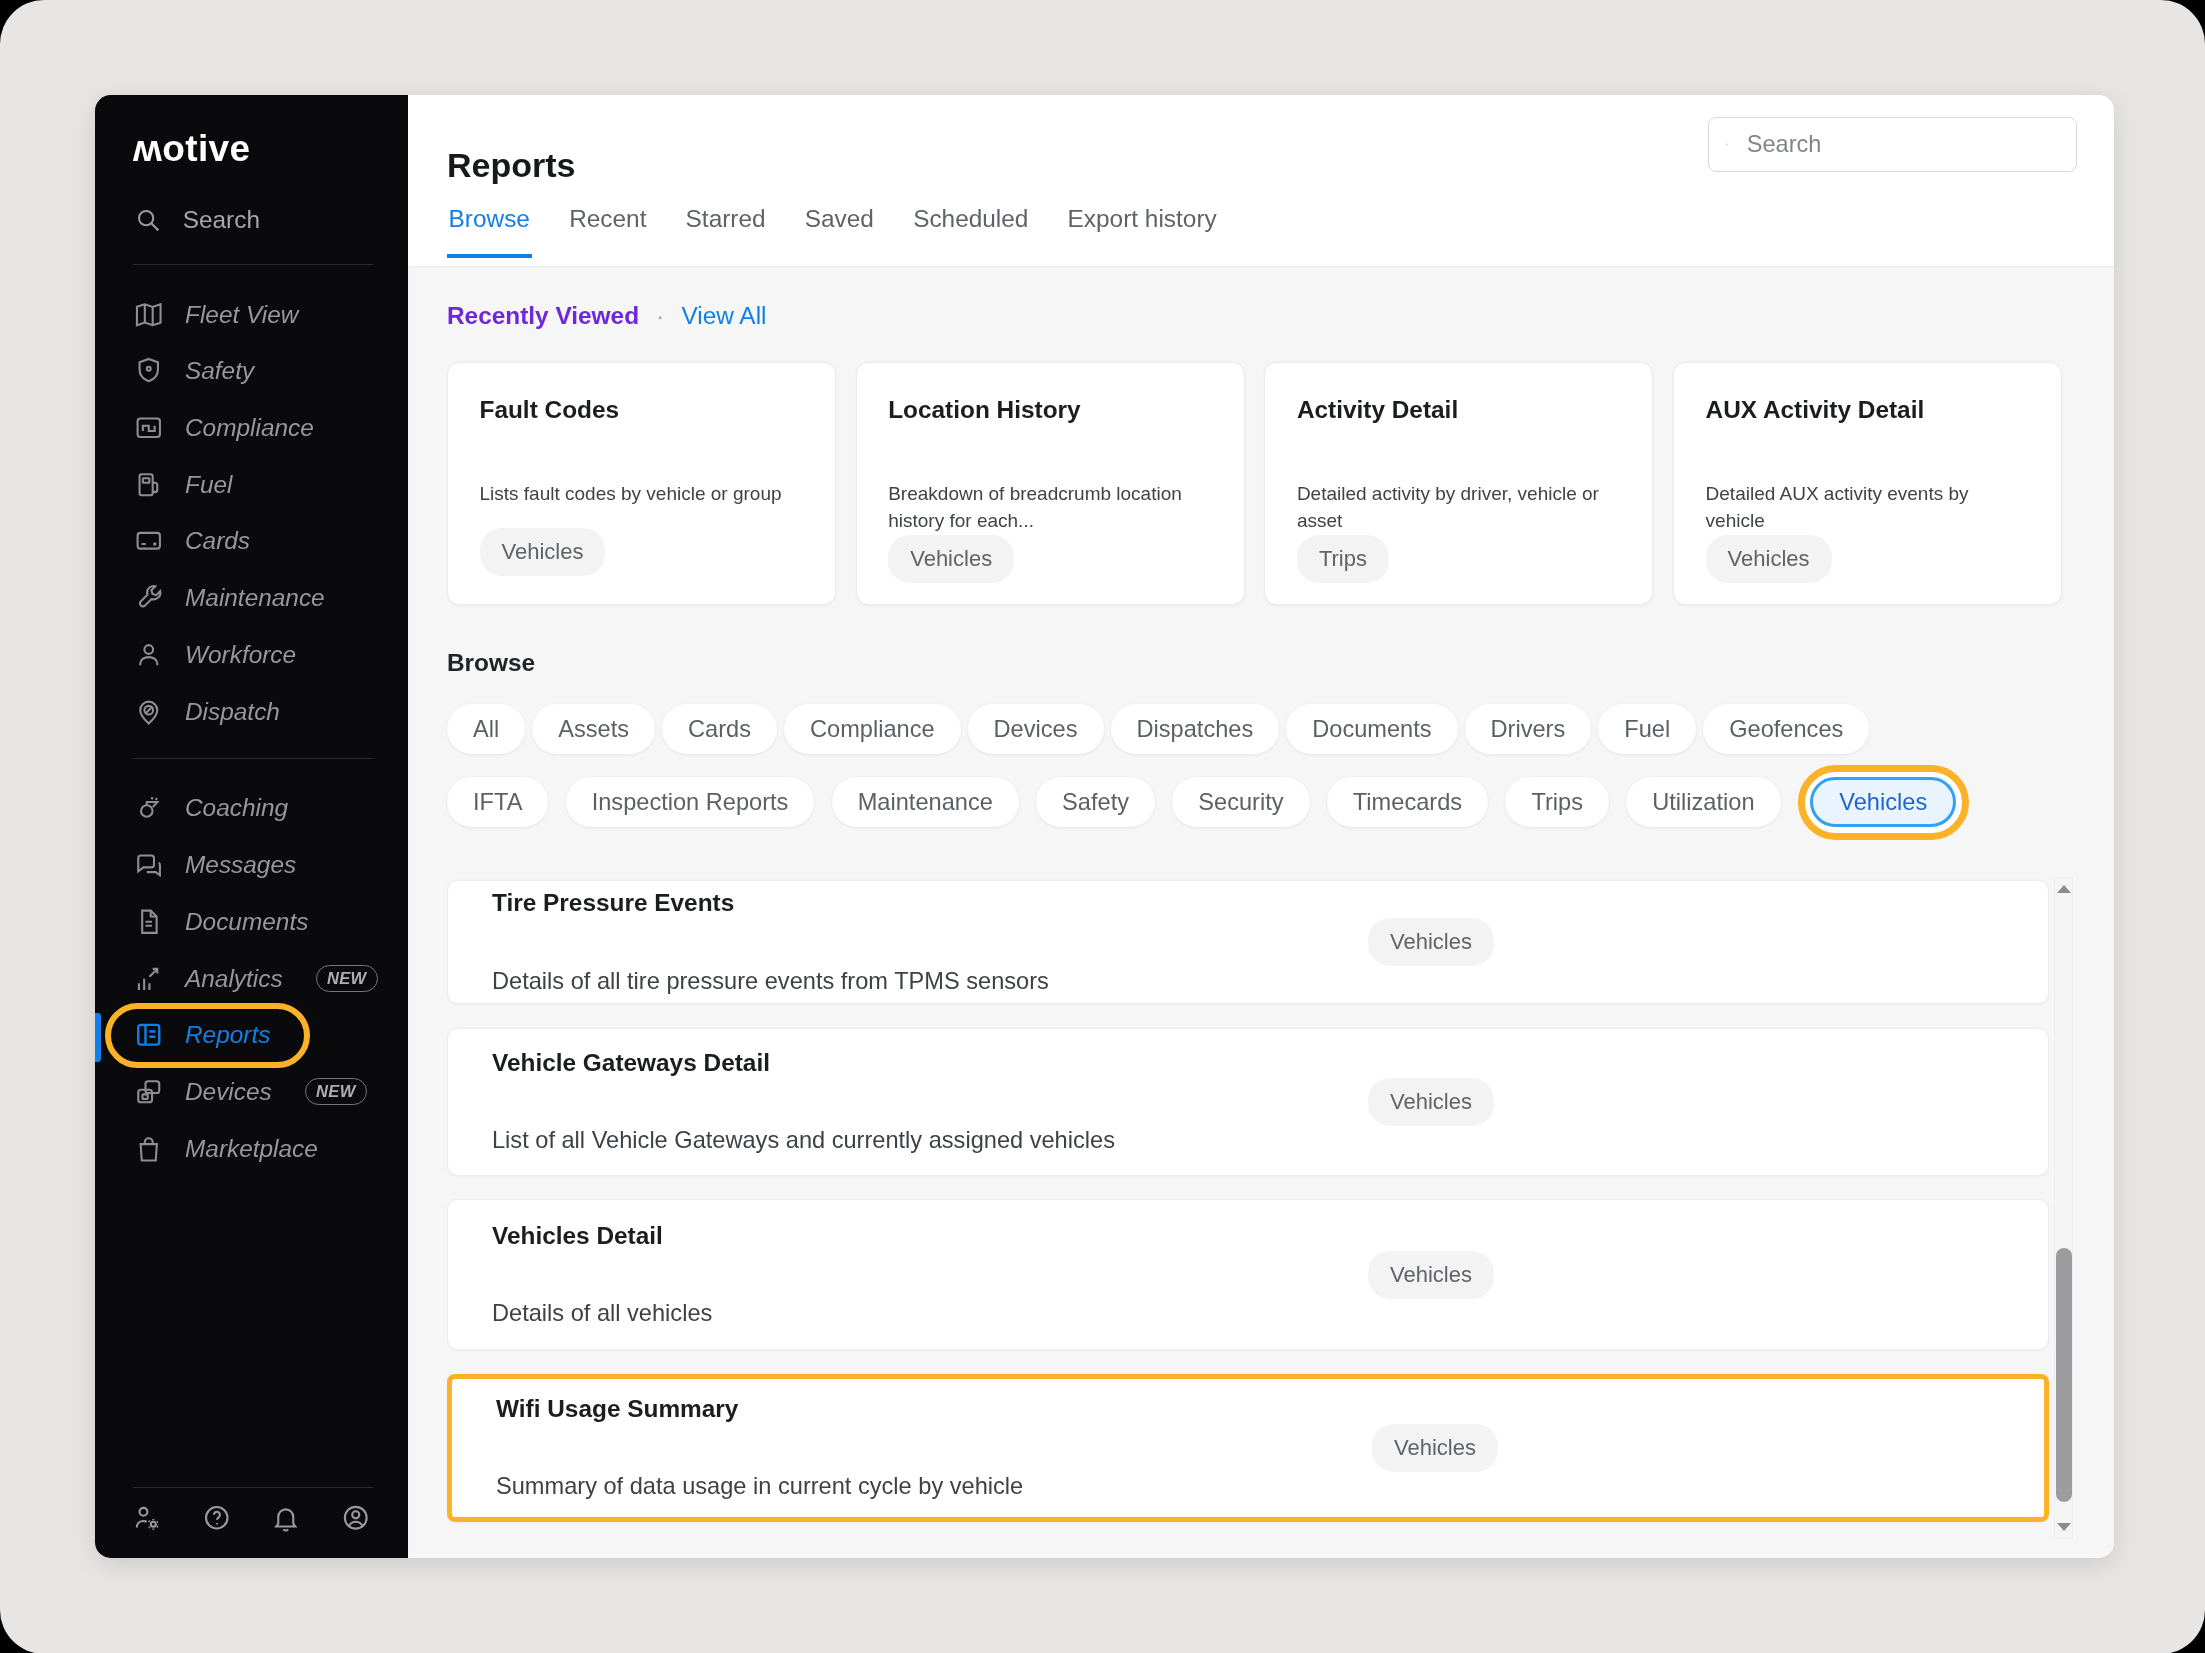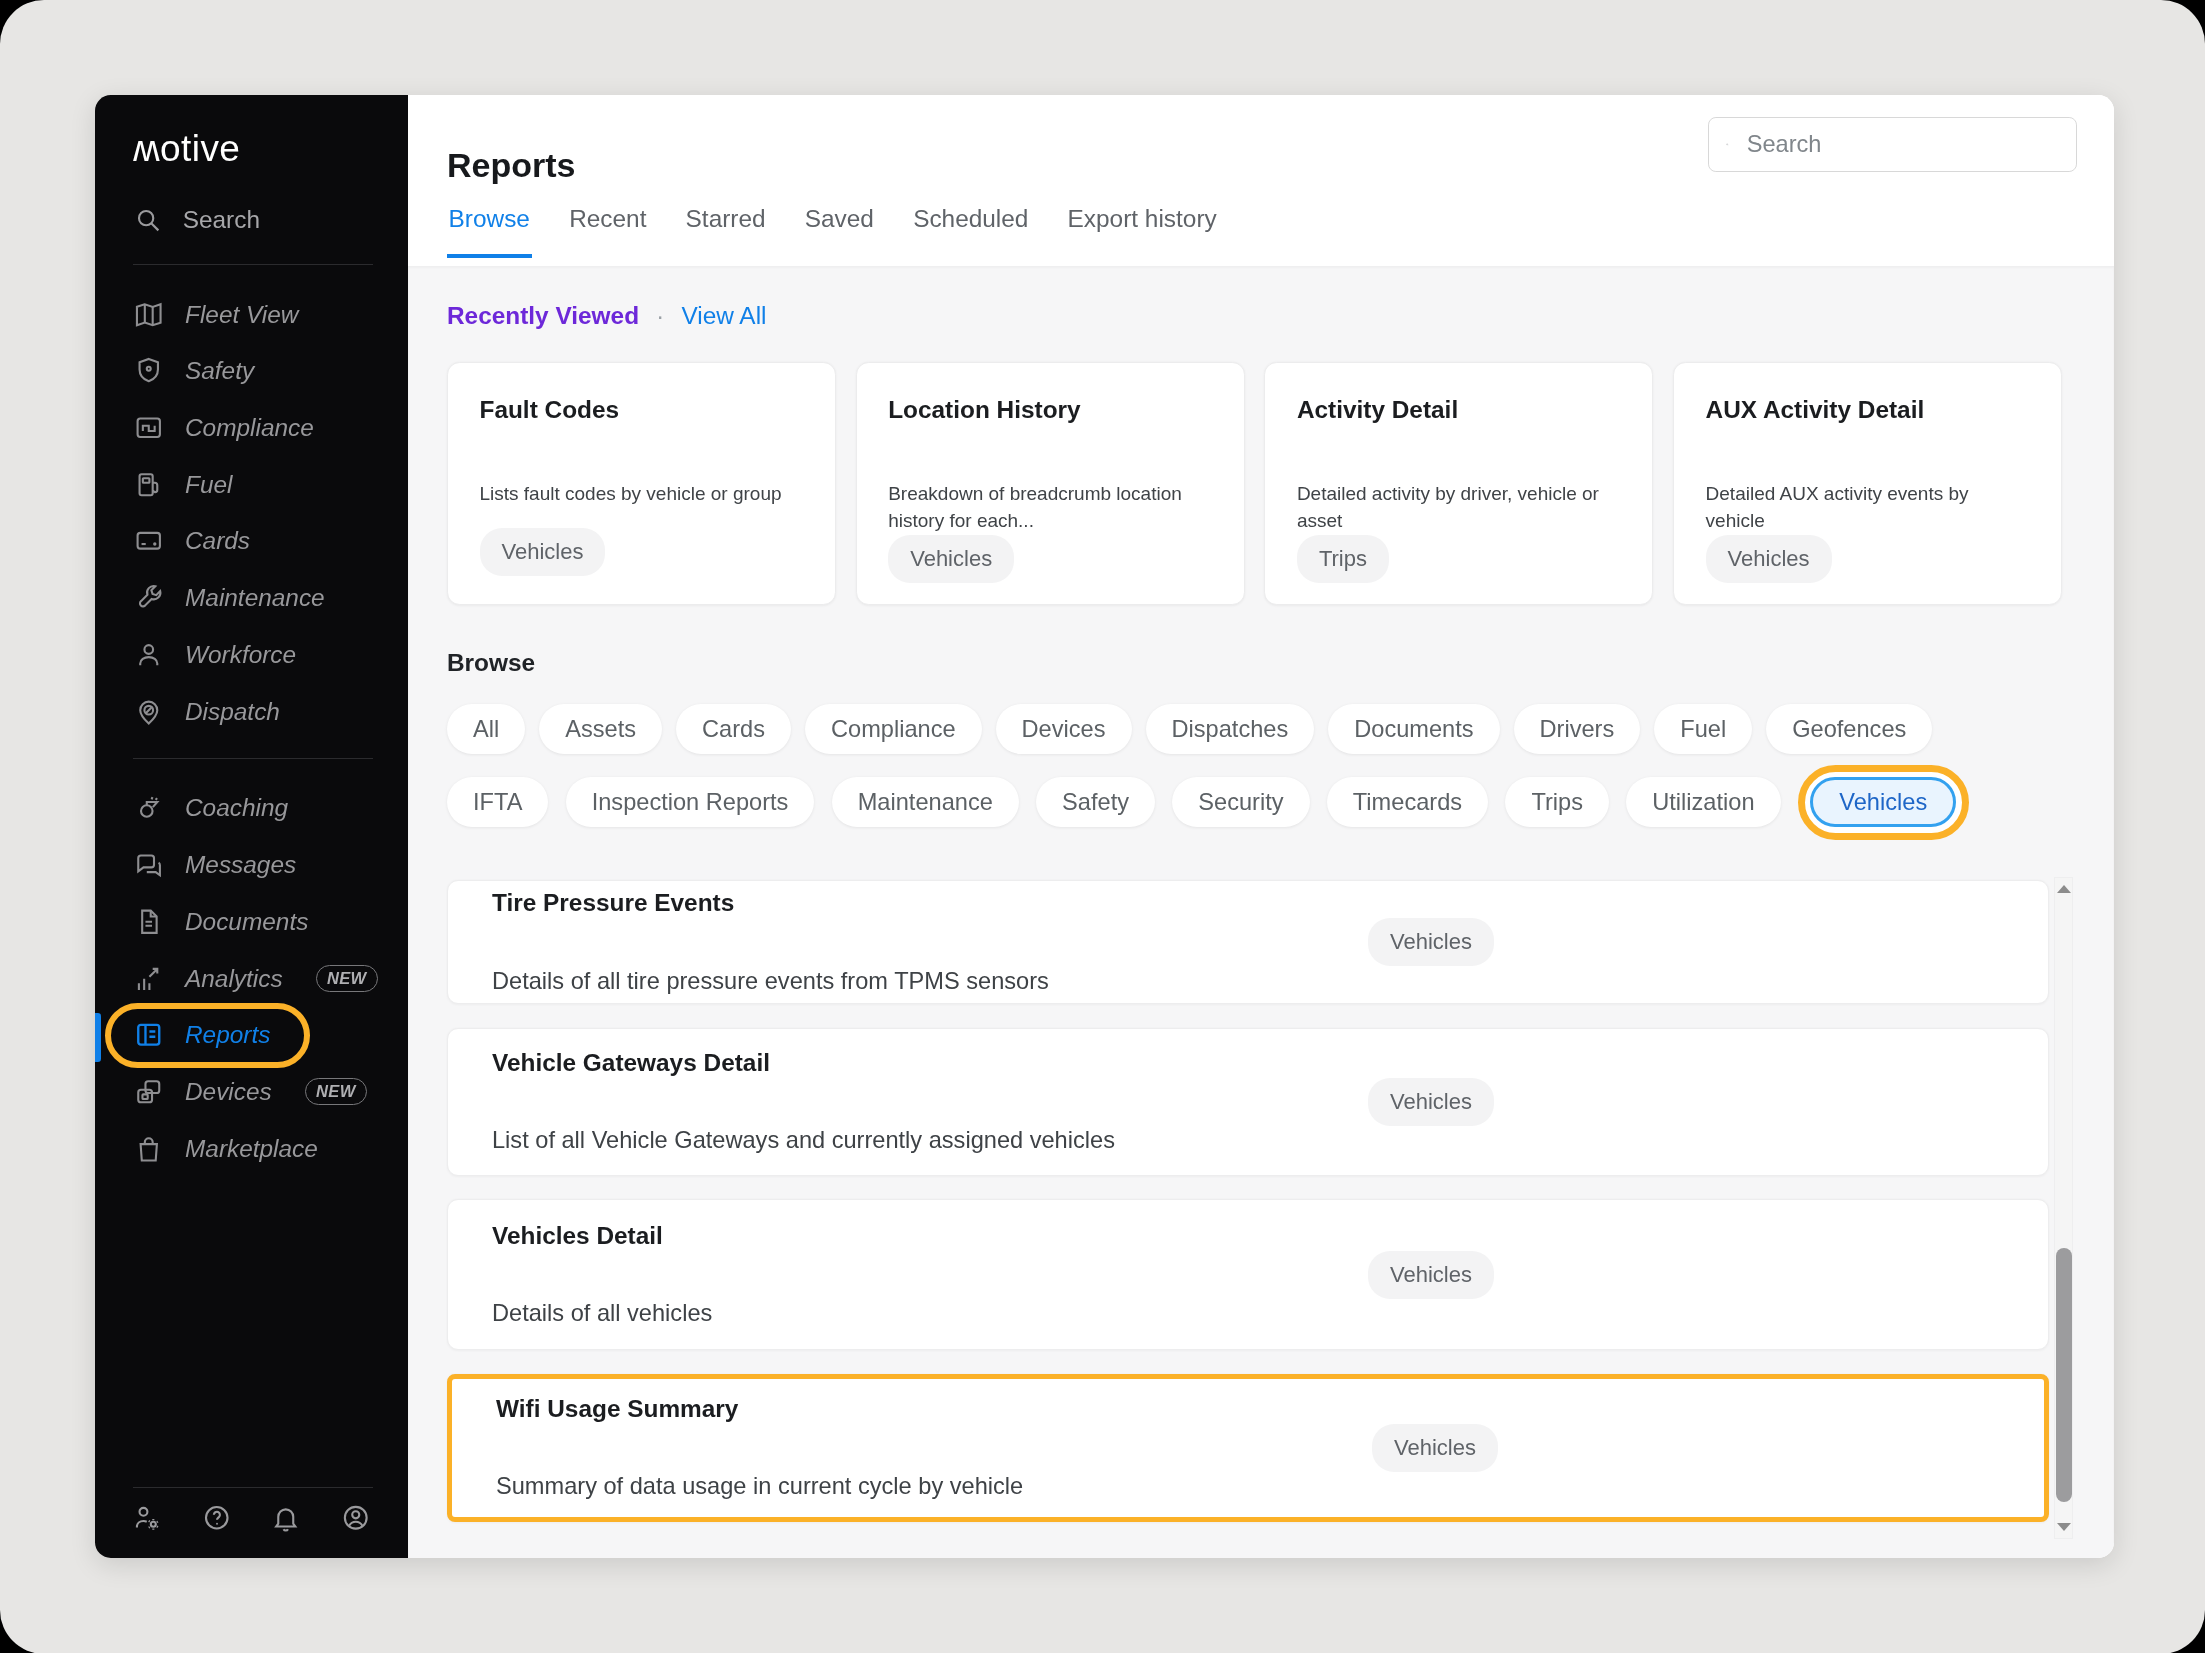--- a/index.html
+++ b/index.html
@@ -8,21 +8,21 @@
     font-family:"Liberation Sans", sans-serif;
   }
   .desktop{position:absolute;inset:0;background:#E7E6E4;border-radius:44px;}
   .app{
     position:absolute;left:95px;top:95px;width:2019px;height:1463px;
     border-radius:15.8px;overflow:hidden;box-shadow:0 6.3px 27px rgba(0,0,0,.12);
   }
 
   
   .sidebar{position:absolute;left:0;top:0;bottom:0;width:313px;background:#0A0A0C;}
-  .logo{position:absolute;left:38px;top:33px;font-size:37px;font-weight:400;color:#FFFFFF;letter-spacing:0.4px;}
+  .logo{position:absolute;left:38px;top:33px;font-size:37px;font-weight:700;color:#FFFFFF;letter-spacing:0.4px;}
   .side-search{position:absolute;left:38px;top:104px;height:41px;display:flex;align-items:center;gap:19.7px;color:#A7A7AA;font-size:24.4px;cursor:pointer;}
   .sdiv{position:absolute;left:38px;right:35px;height:0.8px;background:#2B2B2E;}
   .nav-item{position:absolute;left:38px;right:12.6px;height:57px;display:flex;align-items:center;gap:20.5px;color:#98989B;font-size:24.4px;cursor:pointer;font-style:italic;}
   .nav-item .nicon{width:31.5px;height:31.5px;color:#8E8E91;flex:0 0 auto;display:flex;}
   .nav-item.active{color:#1080E8;font-weight:500;}
   .nav-item.active .nicon{color:#1080E8;}
   .nicon svg,.sicon svg,.ficon svg{width:100%;height:100%;display:block;}
   .sicon{width:30px;height:30px;display:flex;color:#9A9A9D;}
   .newbadge{border:1.6px solid #77777A;color:#AFAFB2;font-size:16.5px;font-weight:700;padding:3.2px 10.2px;border-radius:787px;letter-spacing:0.4px;margin-left:12.6px;}
   .reports-ring{position:absolute;left:10.2px;top:908px;width:205px;height:65px;border:6.3px solid #FBB128;border-radius:33px;box-sizing:border-box;pointer-events:none;}
@@ -50,21 +50,21 @@
   .rv-viewall{font-size:24.4px;font-weight:500;color:#1080E8;cursor:pointer;}
 
   .cards{position:absolute;left:39px;top:96px;display:flex;gap:19.7px;}
   .fcard{width:389px;height:243px;background:#fff;border:0.8px solid #ECECED;border-radius:12.6px;padding:33px 31.5px 28px;box-sizing:border-box;display:flex;flex-direction:column;box-shadow:0 0.8px 2.4px rgba(0,0,0,.05);cursor:pointer;}
   .fcard-title{font-size:24.4px;font-weight:700;color:#1B1D20;margin-bottom:11.8px;}
   .fcard-desc{font-size:19px;color:#3F4347;line-height:1.45;margin-top:44px;}
   .pill{display:inline-block;background:#F3F3F4;border-radius:22px;padding:11px 22px;font-size:22px;color:#5F6368;white-space:nowrap;}
   .fcard .pill{margin-top:auto;align-self:flex-start;}
 
   .browse-heading{position:absolute;left:39px;top:383px;font-size:24.4px;font-weight:700;color:#202327;}
-  .chips1{position:absolute;left:39px;top:438px;display:flex;gap:14px;}
+  .chips1{position:absolute;left:39px;top:438px;display:flex;gap:7px;}
   .chips2{position:absolute;left:39px;top:498px;height:76px;display:flex;gap:17.3px;align-items:center;}
   .chip{height:50px;display:flex;align-items:center;padding:0 26px;background:#fff;border-radius:25px;font-size:23.6px;color:#5C6165;box-shadow:0 0.8px 3.2px rgba(0,0,0,.08);cursor:pointer;box-sizing:border-box;}
   .sel-ring{border:7px solid #FBB128;border-radius:38px;padding:5.5px;background:#fff;display:flex;}
   .chip.selected{background:#E9F4FE;border:3.2px solid #33A1EF;color:#1E66C7;font-weight:500;box-shadow:none;}
 
   .rows{position:absolute;left:39px;top:614px;width:1602px;display:flex;flex-direction:column;gap:23.6px;}
   .lrow{position:relative;background:#fff;border:0.8px solid #EDEDEE;border-radius:11px;box-shadow:0 0.8px 2.4px rgba(0,0,0,.04);display:flex;flex-direction:column;justify-content:center;padding-left:44px;box-sizing:border-box;cursor:pointer;gap:40px;}
   .lrow.highlight{border:5.5px solid #FBB128;border-radius:8px;}
   .lrow-title{font-size:24.4px;font-weight:700;color:#1B1D20;margin-bottom:10.2px;}
   .lrow-desc{font-size:23.6px;color:#3E4246;}

